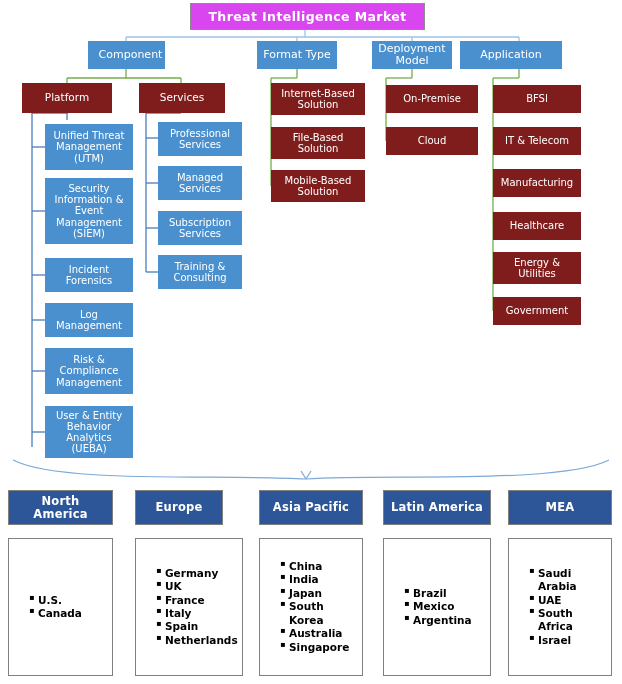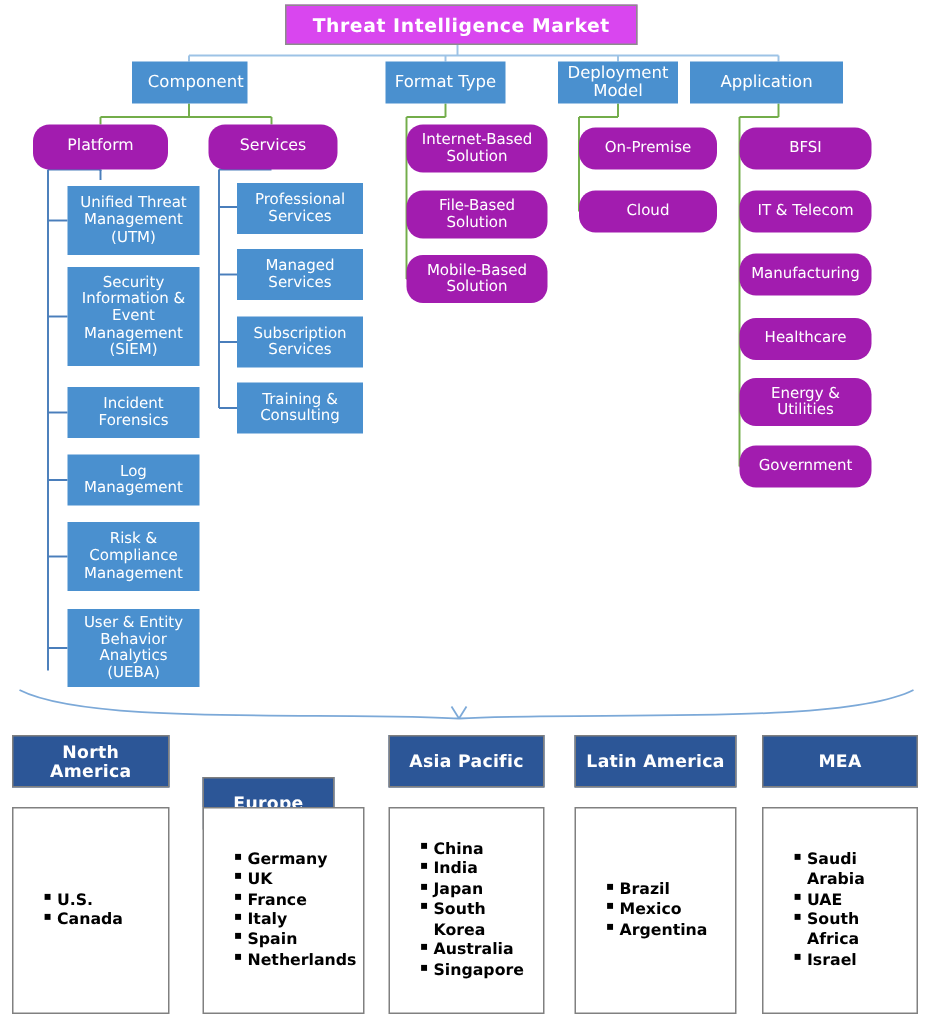--- a/index.html
+++ b/index.html
@@ -31,21 +31,21 @@
   }
   .root-node{
     background:#d946ef;
     border:1px solid #8c8c8c;
     font-size:12.5px;
     font-weight:bold;
     letter-spacing:.4px;
     color:#ffffff;
   }
   .blue{background:#4a90cf;}
-  .green{background:#a21caf;border-radius:11px;}
+  .green{background:#7f1d1d;}
   .cat{font-size:11px;}
   .leaf{font-size:10px;}
   .sub{font-size:10.5px;}
 
   
   .region-head{
     position:absolute;z-index:2;box-sizing:border-box;
     background:#2c5697;
     border:1px solid #7f7f7f;
     color:#ffffff;
@@ -219,21 +219,21 @@
   <div class="node green leaf" style="left:493px;top:85px;width:88px;height:28px;">BFSI</div>
   <div class="node green leaf" style="left:493px;top:127px;width:88px;height:28px;">IT &amp; Telecom</div>
   <div class="node green leaf" style="left:493px;top:169px;width:88px;height:28px;">Manufacturing</div>
   <div class="node green leaf" style="left:493px;top:212px;width:88px;height:28px;">Healthcare</div>
   <div class="node green leaf" style="left:493px;top:252px;width:88px;height:32px;">Energy &amp;
 Utilities</div>
   <div class="node green leaf" style="left:493px;top:297px;width:88px;height:28px;">Government</div>
 
   <div class="region-head" style="left:8px;top:490px;width:105px;height:35px;">North
 America</div>
-  <div class="region-head" style="left:135px;top:490px;width:88px;height:35px;margin-top:28px;">Europe</div>
+  <div class="region-head" style="left:135px;top:490px;width:88px;height:35px;">Europe</div>
   <div class="region-head" style="left:259px;top:490px;width:104px;height:35px;">Asia Pacific</div>
   <div class="region-head" style="left:383px;top:490px;width:108px;height:35px;">Latin America</div>
   <div class="region-head" style="left:508px;top:490px;width:104px;height:35px;">MEA</div>
 
   <div class="region-body" style="left:8px;top:538px;width:105px;height:138px;">
     <ul>
       <li>U.S.</li>
       <li>Canada</li>
     </ul>
   </div>

